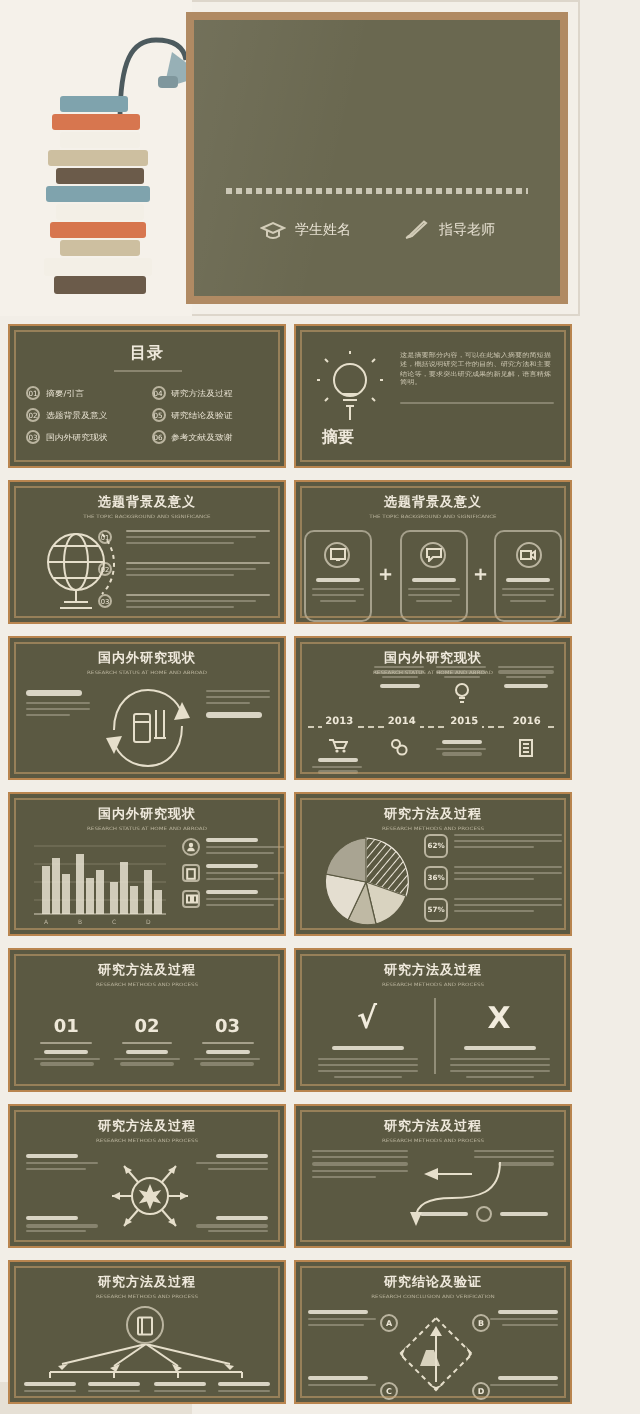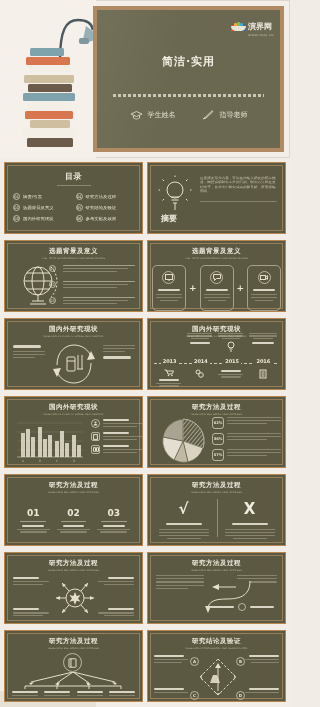--- a/index.html
+++ b/index.html
@@ -100,36 +100,21 @@
       <rect x="14" y="36" width="44" height="8" rx="1.5" fill="#6b5b4a"></rect>
       <rect x="9" y="45" width="52" height="8" rx="1.5" fill="#7fa3ad"></rect>
       <rect x="14" y="54" width="44" height="8" rx="1.5" fill="#f3efe6"></rect>
       <rect x="11" y="63" width="48" height="8" rx="1.5" fill="#d7764f"></rect>
       <rect x="16" y="72" width="40" height="8" rx="1.5" fill="#cdbfa0"></rect>
       <rect x="8" y="81" width="54" height="9" rx="1.5" fill="#f3efe6"></rect>
       <rect x="13" y="90" width="46" height="9" rx="1.5" fill="#6b5b4a"></rect>
     </svg>
 
     <div class="board">
-      <div class="logo">
-        <span class="fan">
-          <i style="left:0px;background:#e8533f;height:6px"></i>
-          <i style="left:3px;background:#f0a93c;height:8px"></i>
-          <i style="left:6px;background:#7fbf4f;height:9px"></i>
-          <i style="left:9px;background:#3fa9d8;height:8px"></i>
-          <i style="left:12px;background:#3f63b8;height:6px"></i>
-          <span class="arc"></span>
-        </span>
-        <span>
-          <span class="logo-txt">演界网</span>
-          <span class="logo-url">WWW.YANJ.CN</span>
-        </span>
-      </div>
-
-      <div class="cv-t1">简洁·实用</div>
+
       <div class="cv-dash"></div>
 
       <div class="cv-meta">
         <span class="it">
           <svg width="13" height="10" viewBox="0 0 13 10">
             <path class="st" d="M1 4 L6.5 1.5 L12 4 L6.5 6.5 Z"></path>
             <path class="st" d="M3.5 5.2 V8 C3.5 8 5 9 6.5 9 C8 9 9.5 8 9.5 8 V5.2"></path>
           </svg>
           <span>学生姓名</span>
         </span>

